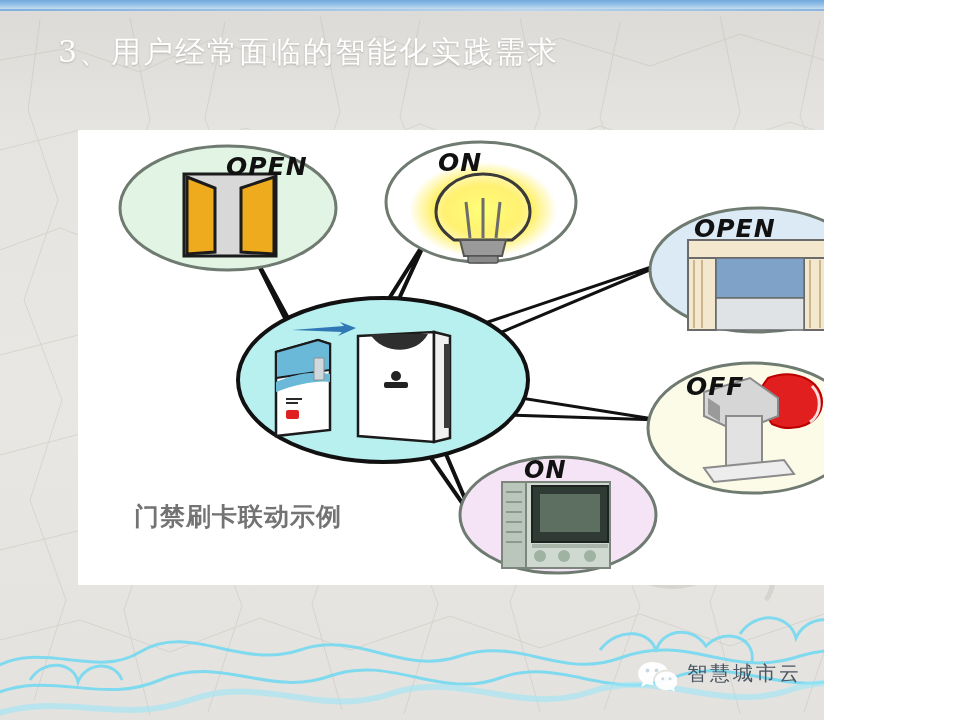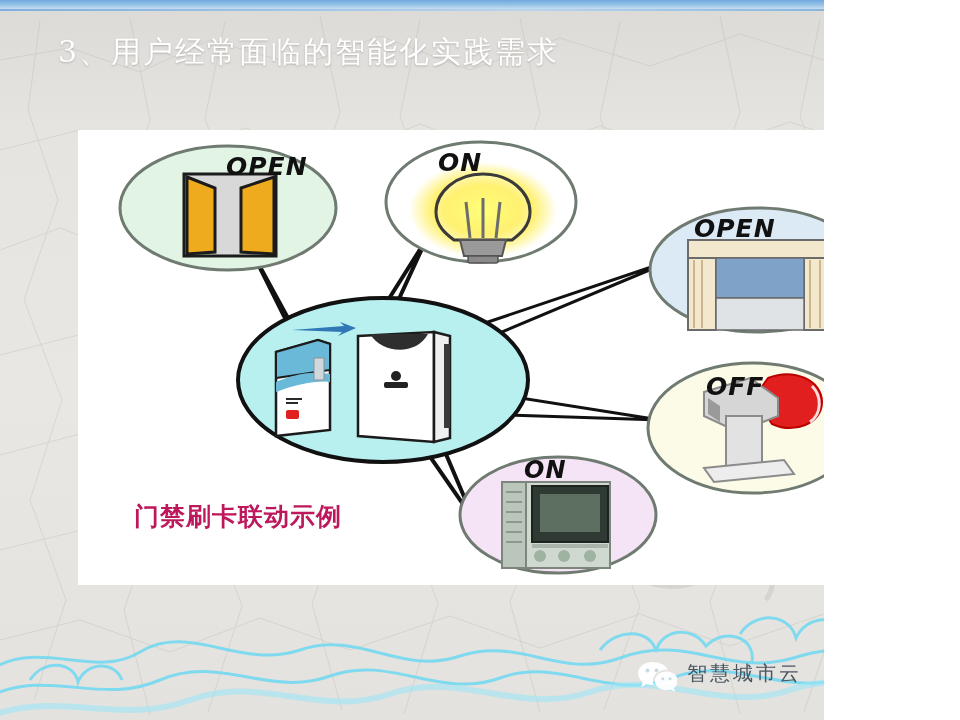--- a/index.html
+++ b/index.html
@@ -45,21 +45,21 @@
     position:absolute; left:78px; top:130px;
     width:802px; height:455px;
     background:#ffffff;
     text-align:center;
   }
   .panel-svg { position:absolute; left:0; top:0; }
   .caption {
     position:absolute; left:56px; top:370px;
     font-family:"DejaVu Sans", sans-serif;
     font-weight:bold; font-size:25px;
-    color:#be185d; letter-spacing:1px;
+    color:#737373; letter-spacing:1px;
     white-space:nowrap;
   }
   .bubble-label {
     position:absolute;
     font-family:"DejaVu Sans", sans-serif;
     font-weight:bold; font-style:italic;
     color:#111;
     letter-spacing:1px;
     white-space:nowrap;
   }
@@ -254,21 +254,21 @@
         </g>
       </g>
     </svg>
 
     <div class="bubble-label" style="left:148px; top:22px; font-size:25px;">OPEN</div>
 
     <div class="bubble-label" style="left:360px; top:18px; font-size:25px;">ON</div>
 
     <div class="bubble-label" style="left:616px; top:84px; font-size:25px;">OPEN</div>
 
-    <div class="bubble-label" style="left:608px; top:242px; font-size:25px;margin-left:20px;">OFF</div>
+    <div class="bubble-label" style="left:608px; top:242px; font-size:25px;">OFF</div>
 
     <div class="bubble-label" style="left:446px; top:326px; font-size:24px;">ON</div>
 
     <div class="caption">门禁刷卡联动示例</div>
   </div>
 
   <div class="watermark">
     <svg width="40" height="32" viewBox="0 0 40 32">
       <path d="M15 2 C7 2 1 7.3 1 13.6 C1 17 2.8 20 5.7 22.1 L4.2 27 L9.7 24.2 C11.4 24.7 13.2 25 15 25 C15.6 25 16.2 25 16.8 24.9 C16.3 23.6 16 22.2 16 20.8 C16 14.6 22 9.7 29.4 9.7 C29.8 9.7 30.2 9.7 30.6 9.8 C29.3 5.3 22.8 2 15 2 Z" fill="#ffffff" opacity="0.95"></path>
       <circle cx="10.5" cy="10.5" r="1.9" fill="#c9d7e0"></circle>

